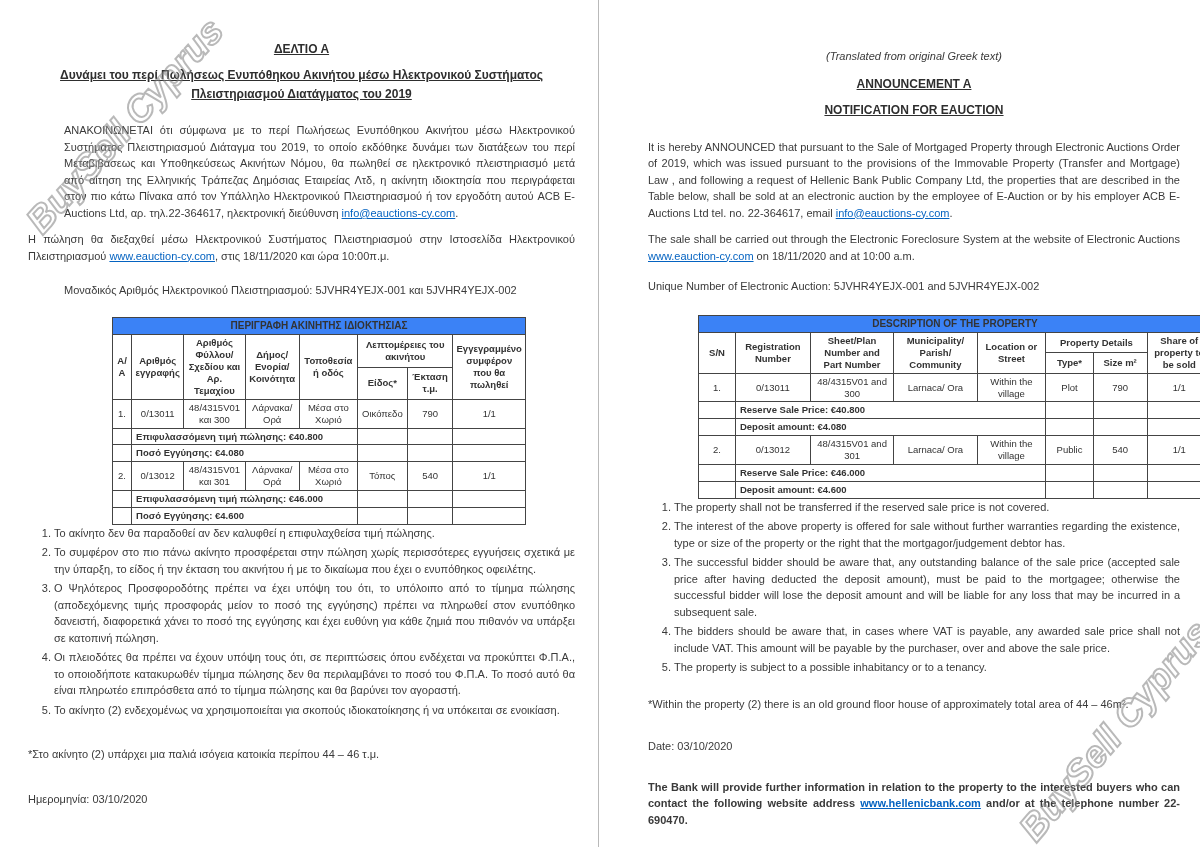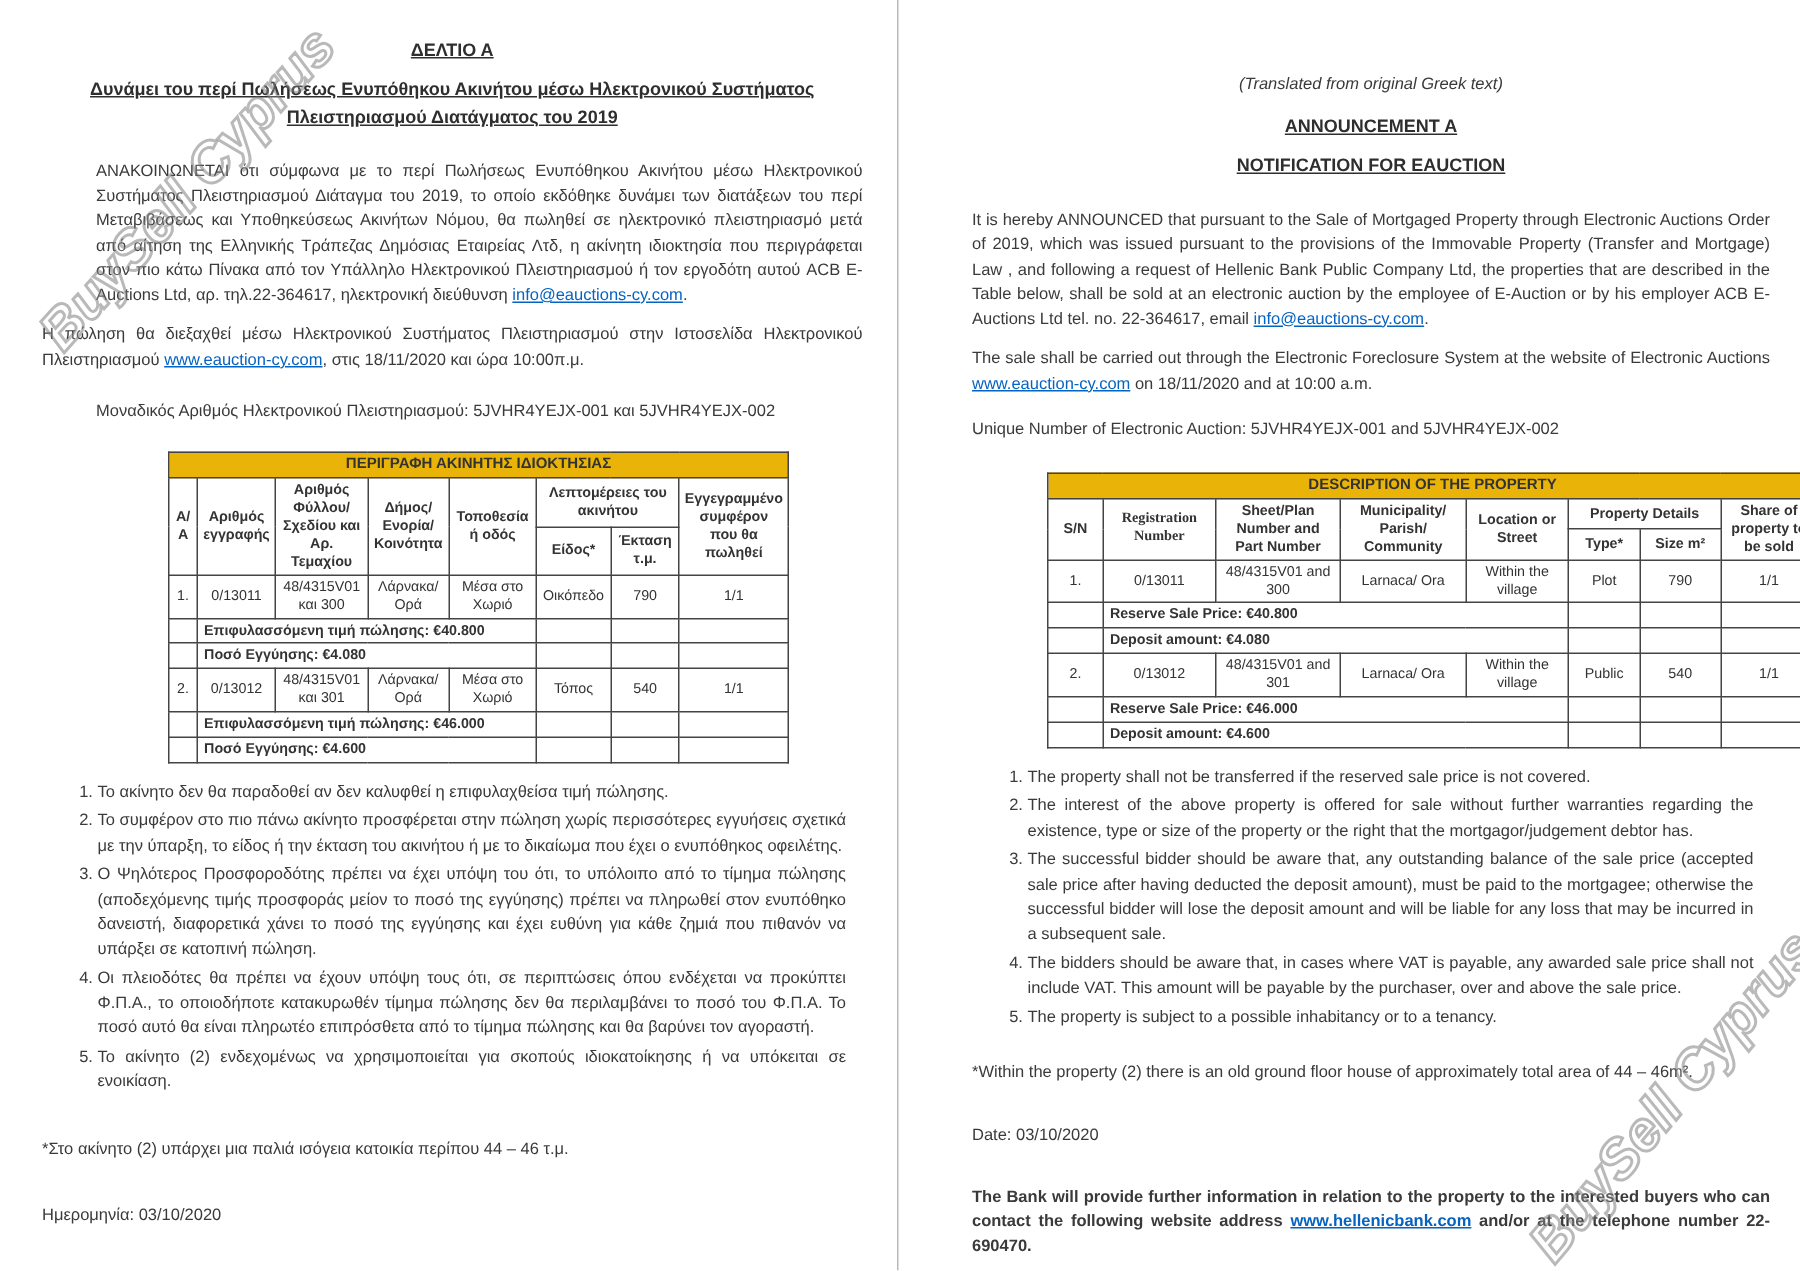--- a/index.html
+++ b/index.html
@@ -3,43 +3,43 @@
 <meta charset="utf-8">
 <style>
   html,body{margin:0;padding:0;}
   body{
     width:1200px;height:847px;position:relative;overflow:hidden;
     background:#ffffff;
     font-family:"Liberation Sans", sans-serif;
     color:#3a3a3a;
   }
   .page{position:absolute;font-size:11px;line-height:1.5;}
-  .page-left{left:28px;top:24px;width:547px;}
+  .page-left{left:28px;top:40px;width:547px;}
   .page-right{left:648px;top:48px;width:532px;}
   .divider{position:absolute;left:598px;top:0;width:1px;height:847px;background:#b9b9b9;}
 
   .center{text-align:center;font-style:italic;}
   .just{text-align:justify;}
   .b{font-weight:bold;}
   h1,h2,p{margin:0;padding:0;font-size:11px;}
   .title{font-size:12px;font-weight:bold;text-decoration:underline;text-align:center;color:#2e2e2e;}.mt8{margin-top:8px;}.mt10{margin-top:10px;}
   .mt14{margin-top:14px;}.mt18{margin-top:18px;margin-left:36px;}.mt20{margin-top:20px;}
   .mt24{margin-top:24px;}.mt26{margin-top:26px;}.mt28{margin-top:28px;}
 
   a.doclink{color:#0563c1;text-decoration:underline;cursor:pointer;}
 
   table.prop{border-collapse:collapse;font-size:9.5px;line-height:1.25;color:#333;}
   table.prop td,table.prop th{border:1px solid #444;padding:2px 3px;text-align:center;vertical-align:middle;}
-  table.prop .tbl-title{background:#eab308;font-weight:bold;font-size:10px;}
+  table.prop .tbl-title{background:#3b82f6;font-weight:bold;font-size:10px;}
   table.prop th{font-weight:bold;background:#fff;}
   table.prop .feeline{text-align:left;font-weight:bold;padding-left:4px;}
   table.greek-tbl{margin-left:84px;width:414px;}
   table.eng-tbl{margin-left:50px;width:514px;}
 
-  ol.terms{margin:11px;padding:0 0 0 26px;}
+  ol.terms{margin:0;padding:0 0 0 26px;}
   ol.terms li{margin-bottom:3px;text-align:justify;}
 
   .watermark{
     position:absolute;
     font-size:37px;font-weight:bold;font-style:italic;
     white-space:nowrap;text-align:center;
     color:rgba(255,255,255,0.18);
     -webkit-text-stroke:2px rgba(115,115,115,0.5);
     pointer-events:none;z-index:5;
   }
@@ -158,21 +158,21 @@
 
   <p class="mt14">Unique Number of Electronic Auction: 5JVHR4YEJX-001 and 5JVHR4YEJX-002</p>
 
   <table class="prop eng-tbl mt20">
     <tbody>
         <tr>
       <td class="tbl-title" colspan="8">DESCRIPTION OF THE PROPERTY</td>
     </tr>
     <tr>
       <th rowspan="2" style="width:28px;">S/N</th>
-      <th rowspan="2" style="width:64px;font-family:Liberation Serif, serif;">Registration Number</th>
+      <th rowspan="2" style="width:64px;">Registration Number</th>
       <th rowspan="2" style="width:72px;">Sheet/Plan Number and Part Number</th>
       <th rowspan="2" style="width:72px;">Municipality/ Parish/ Community</th>
       <th rowspan="2" style="width:58px;">Location or Street</th>
       <th colspan="2">Property Details</th>
       <th rowspan="2" style="width:54px;">Share of property to be sold</th>
     </tr>
     <tr>
       <th style="width:38px;">Type*</th>
       <th style="width:44px;">Size m²</th>
     </tr>

